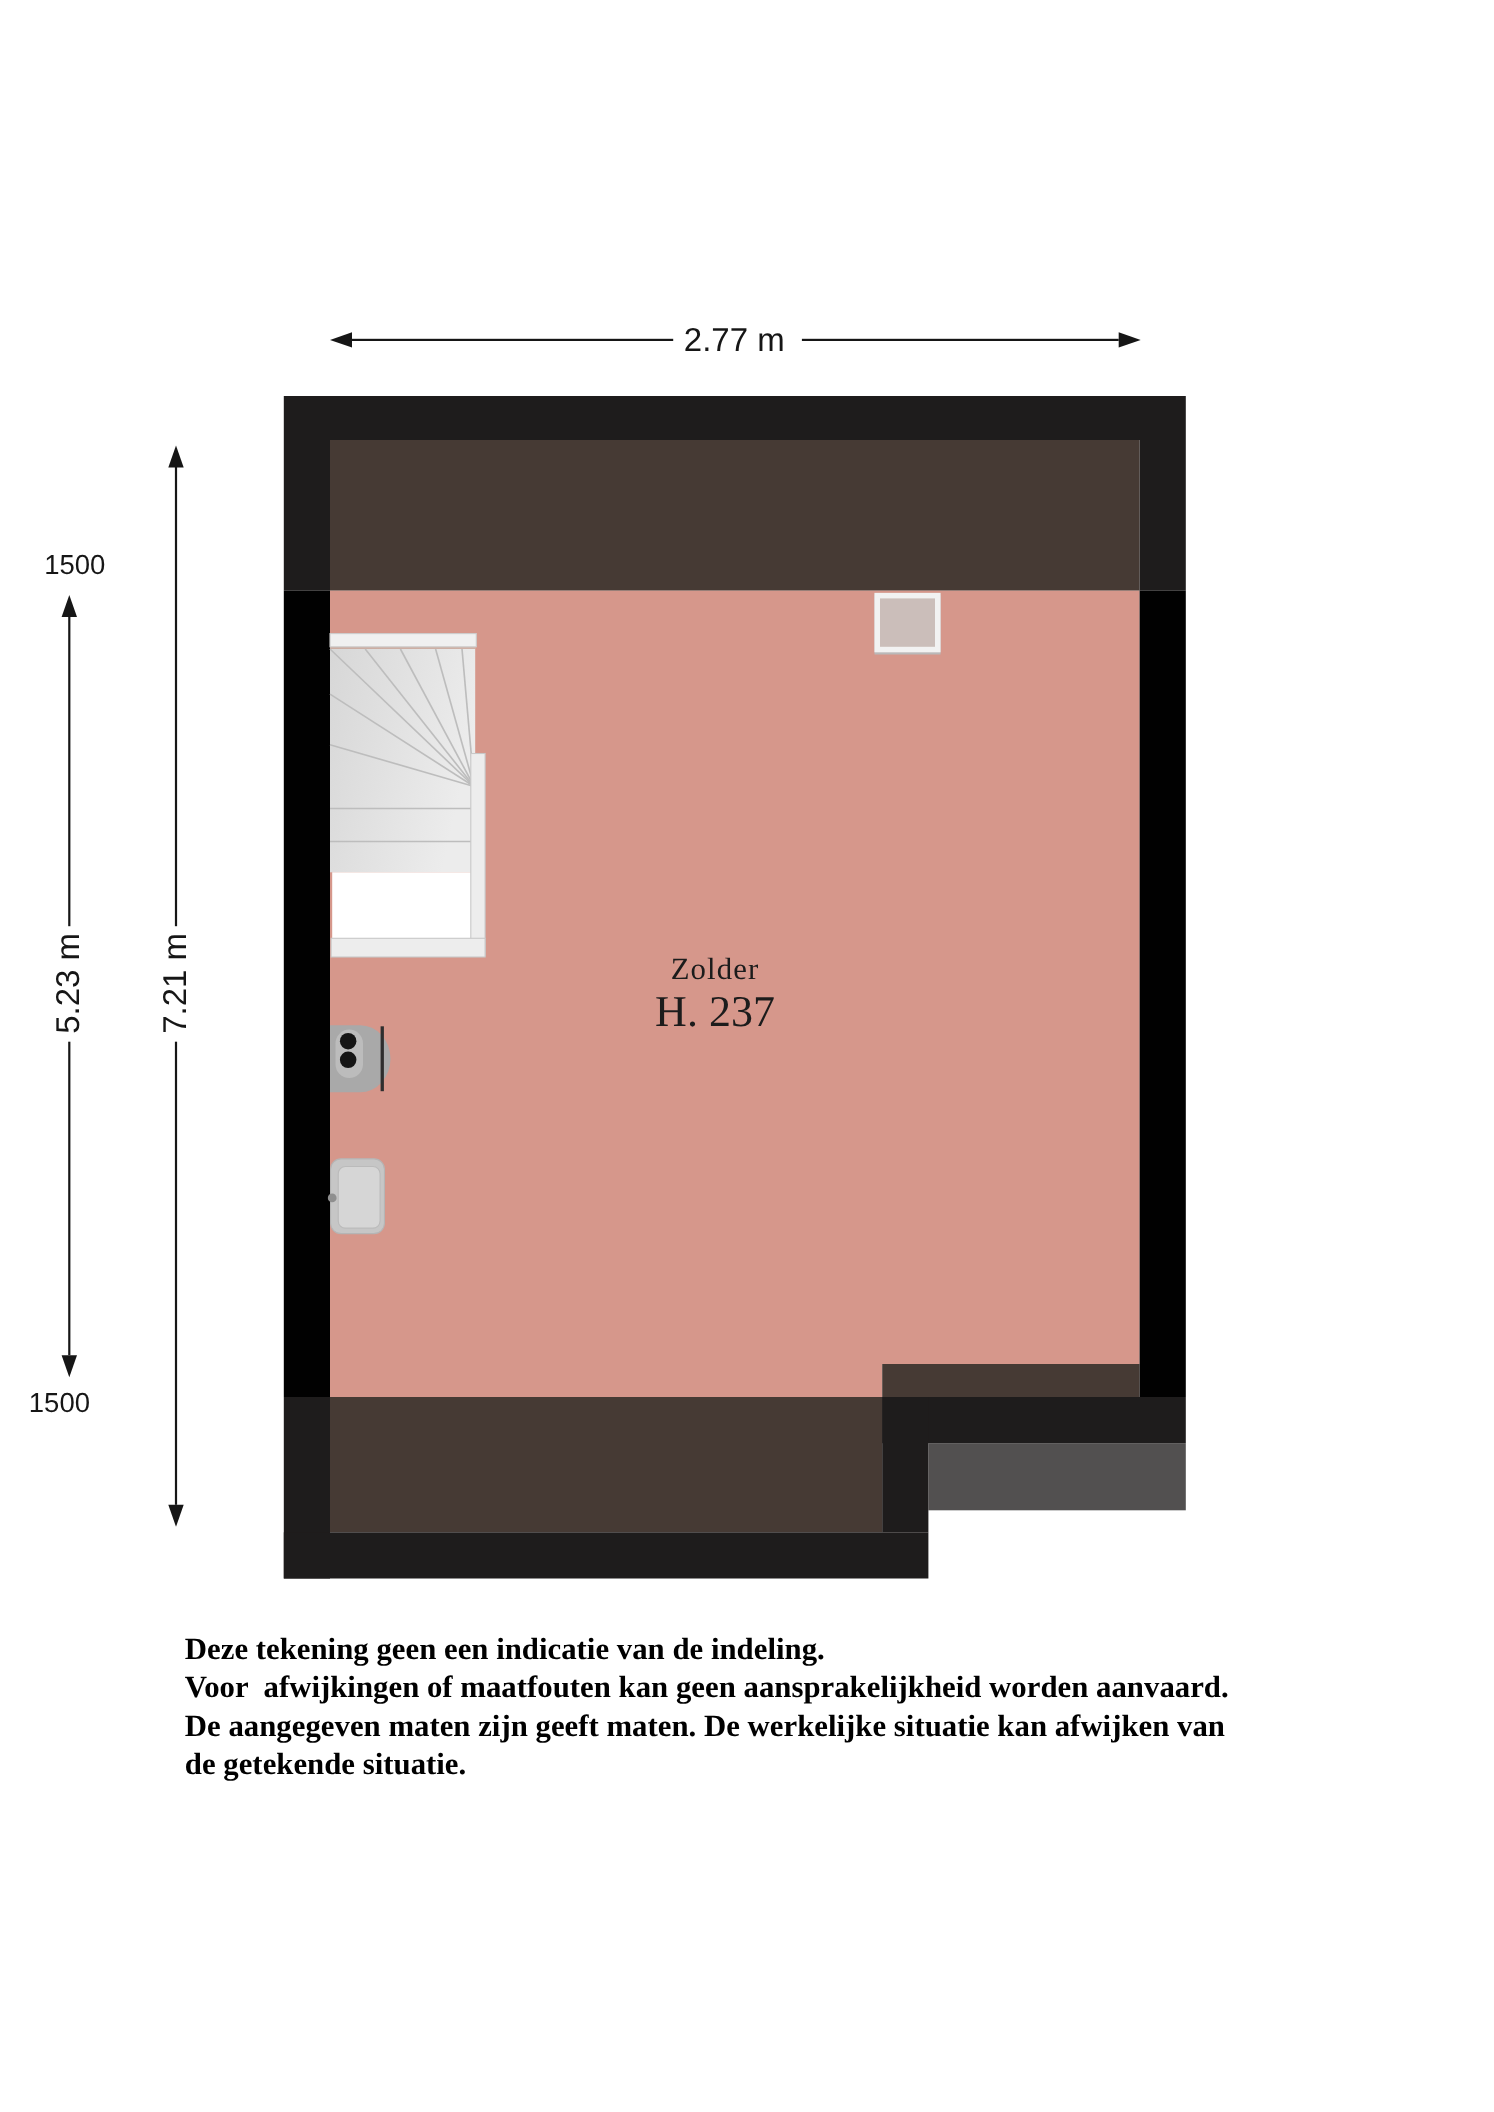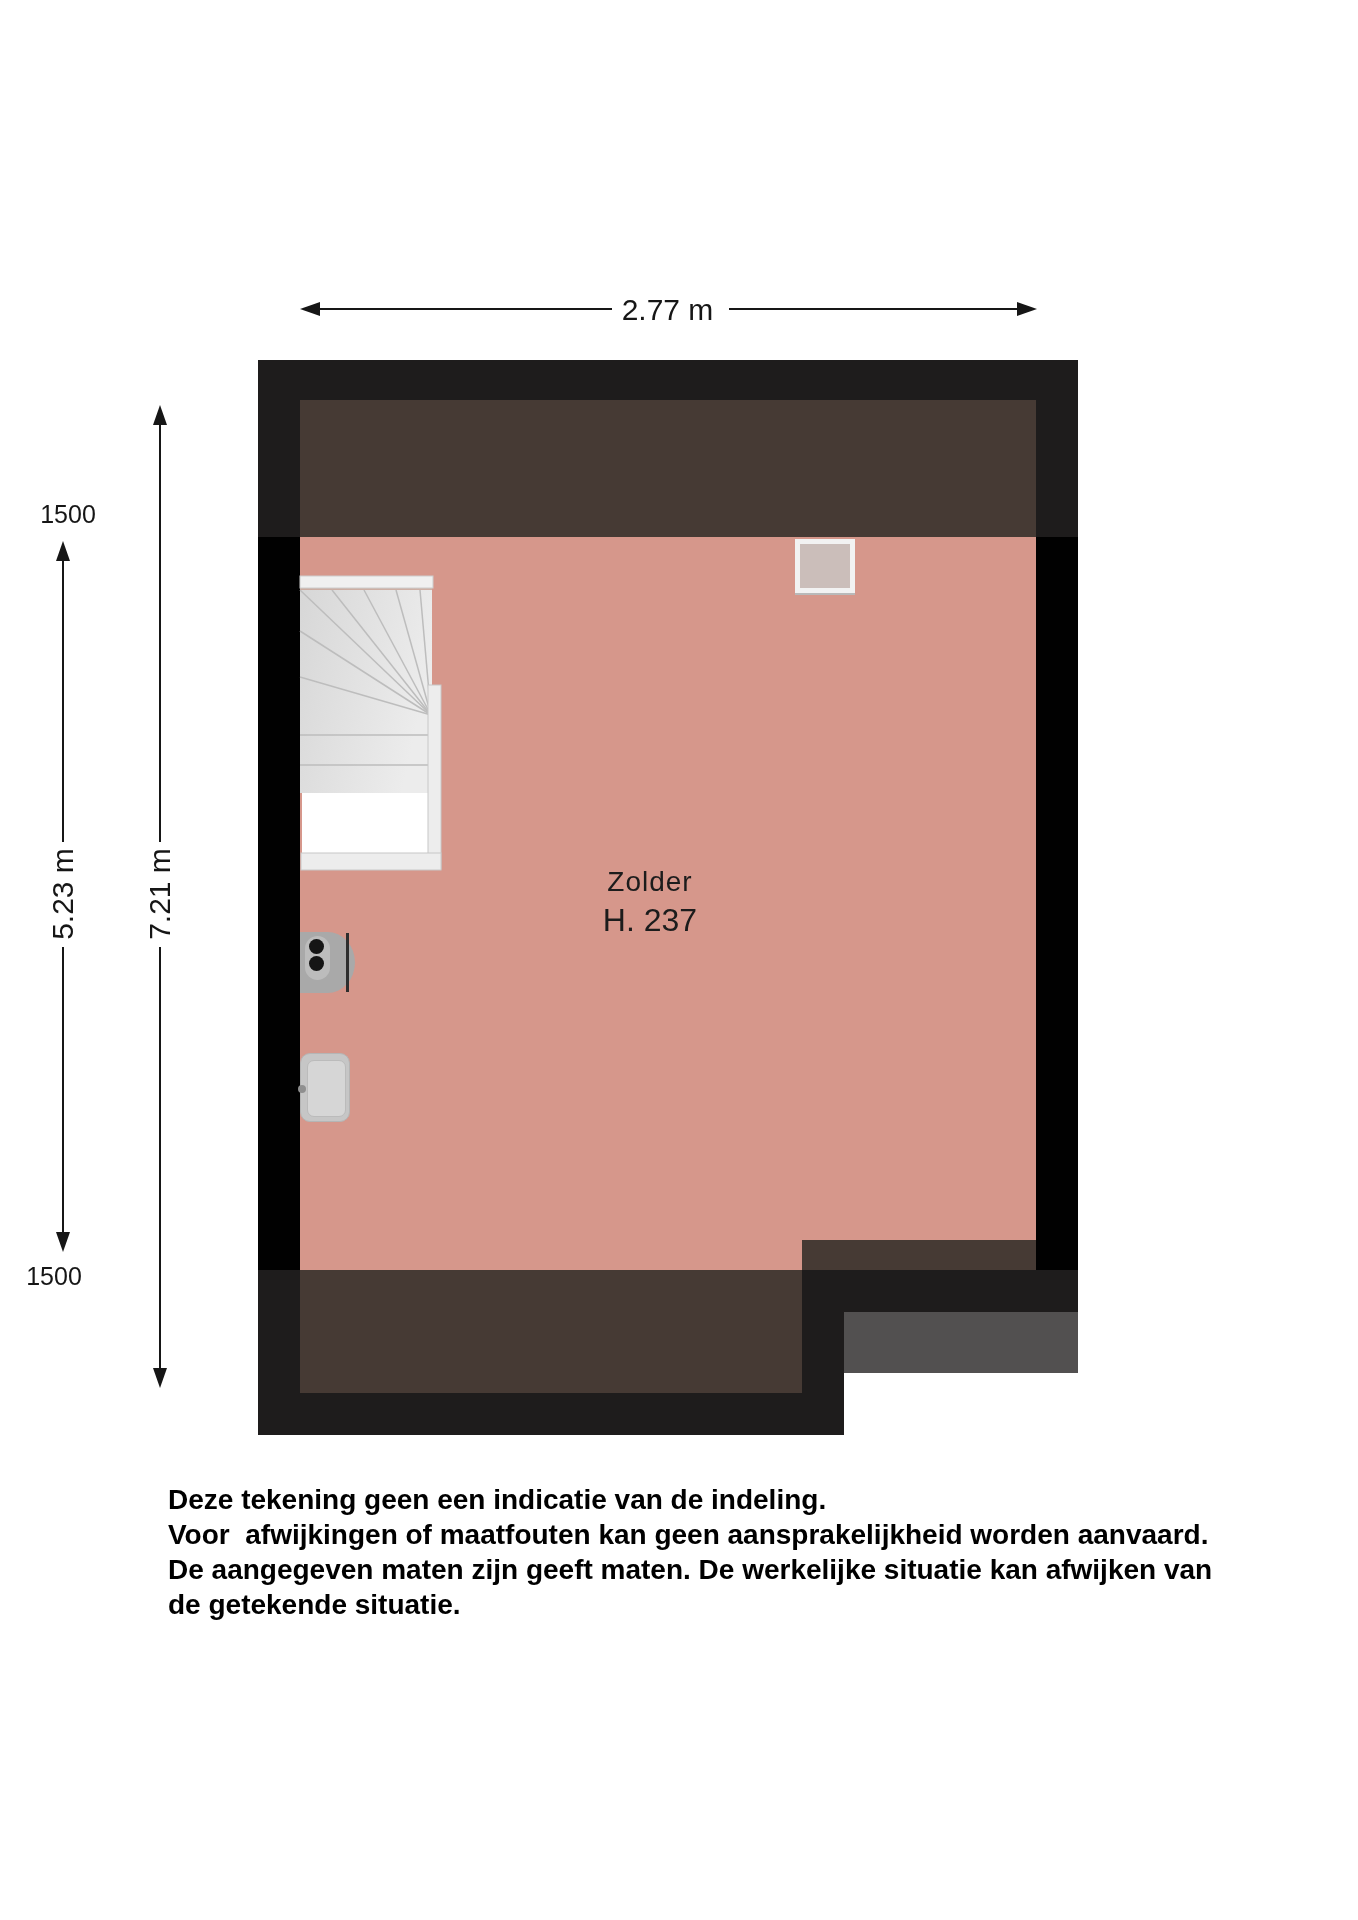--- a/index.html
+++ b/index.html
@@ -3,21 +3,21 @@
 <meta charset="utf-8">
 <style>
   html,body{margin:0;padding:0;background:#ffffff;}
   body{
     position:relative;
     width:1358px;height:1920px;
     font-family:"Liberation Sans", sans-serif;
     color:#161616;
     overflow:hidden;
   }
-  .abs{position:absolute;}
+  .abs{position:absolute;font-family:Liberation Serif, serif;}
 
   
   .dim-shaft-h{position:absolute;height:2px;background:var(--c-dimension,#161616);}
   .dim-shaft-v{position:absolute;width:2px;background:var(--c-dimension,#161616);}
   .arr{position:absolute;width:0;height:0;}
   .arr.left {border-top:7px solid transparent;border-bottom:7px solid transparent;border-right:20px solid var(--c-dimension,#161616);}
   .arr.right{border-top:7px solid transparent;border-bottom:7px solid transparent;border-left:20px solid var(--c-dimension,#161616);}
   .arr.up   {border-left:7px solid transparent;border-right:7px solid transparent;border-bottom:20px solid var(--c-dimension,#161616);}
   .arr.down {border-left:7px solid transparent;border-right:7px solid transparent;border-top:20px solid var(--c-dimension,#161616);}
   .dim-label{position:absolute;text-align:center;font-size:30px;white-space:nowrap;}
@@ -54,21 +54,21 @@
 
   #sink{
     left:42px;top:693px;width:50px;height:69px;
     background:#c6c6c6;border:1px solid #b5b5b5;border-radius:10px;box-sizing:border-box;
   }
   #sink .basin{position:absolute;left:6px;top:6px;width:37px;height:55px;background:#d6d6d6;border:1px solid #bbbbbb;border-radius:7px;}
   #sink .faucet{position:absolute;left:-3px;top:31px;width:8px;height:8px;background:#8f8f8f;border-radius:50%;}
 
   #room-label{left:282px;top:504px;width:220px;text-align:center;color:#1c1c1c;}
   #room-label .name{font-size:28px;line-height:36px;letter-spacing:1px;}
-  #room-label .height{font-size:32px;line-height:40px;}
+  #room-label .height{font-size:40px;line-height:40px;}
 
   
   #disclaimer{left:168px;top:1482px;width:1190px;font-weight:bold;font-size:28px;line-height:35px;color:#000;}
   #disclaimer div{white-space:pre;}
 </style>
 </head>
 <body>
 
 <div>
   <div class="arr left" style="left:300px;top:302px;"></div>

